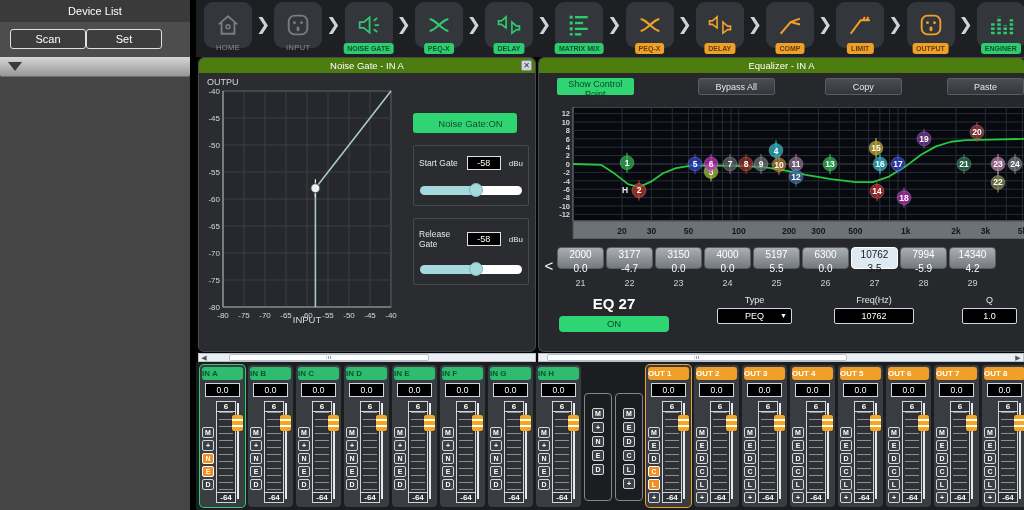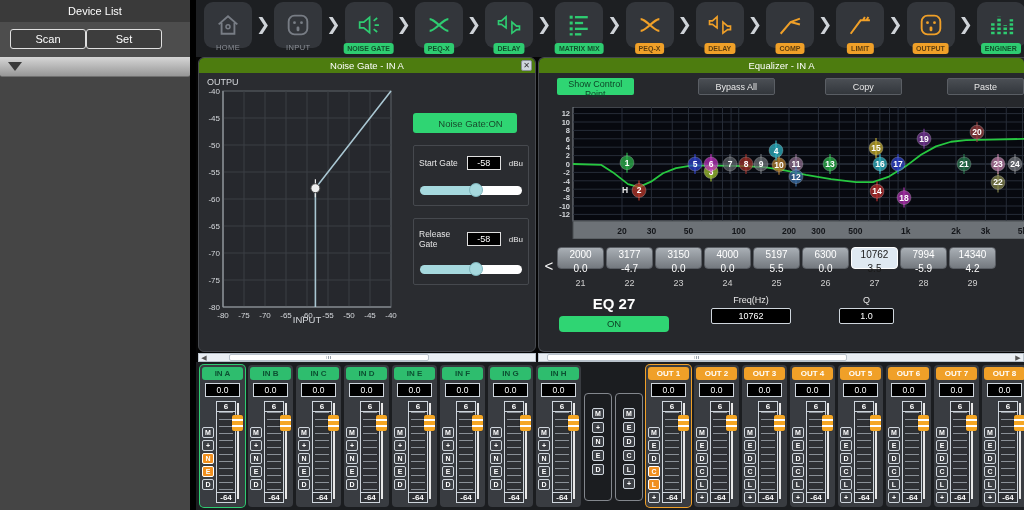--- a/index.html
+++ b/index.html
@@ -80,21 +80,21 @@
   .hs-arrow{width:10px;height:100%;color:#555;font-size:7px;line-height:8px;text-align:center;flex:0 0 auto;}
   .hs-thumb{height:7px;background:#fff;border:1px solid #b9c2cb;border-radius:2px;position:relative;}
   .hs-thumb::after{content:"";position:absolute;left:50%;top:1px;width:5px;height:3px;transform:translateX(-50%);
                    background:repeating-linear-gradient(to right,#9aa4ae 0 1px,transparent 1px 2px);}
 
   
   .mixer{position:absolute;left:0;top:362px;width:828px;height:148px;background:#1b1d20;display:flex;padding:3px 0 3px 4px;overflow:hidden;}
   .strip{width:45px;height:142px;background:#393c41;border-radius:4px;margin-right:3px;flex:0 0 auto;position:relative;}
   .strip.sel-in{box-shadow:0 0 0 1px #2ecc71;}
   .strip.sel-out{box-shadow:0 0 0 1px #f0a028;}
-  .strip-head{height:13px;margin:2px 2px 0 2px;border-radius:3px;font-size:8px;font-weight:bold;text-align:center;line-height:13px;}
+  .strip-head{height:13px;margin:2px 2px 0 2px;border-radius:3px;font-size:8px;font-weight:bold;line-height:13px;}
   .head-in{background:#2ebd6e;color:#0c5132;}
   .head-out{background:#f0a028;color:#fff;}
   .strip-val{height:14px;margin:3px 5px 0 5px;background:#000;border:1px solid #cfd6dd;color:#fff;font-size:8.5px;text-align:center;line-height:12px;}
   .fader{position:absolute;left:0;right:0;top:36px;bottom:2px;}
   .btn-col{position:absolute;left:2px;top:26px;width:12px;}
   .sbtn{width:12px;height:11px;margin-bottom:2px;background:#3c3f44;border:1px solid #cfd6dd;border-radius:2px;
         color:#fff;font-size:7px;font-weight:bold;text-align:center;line-height:9px;}
   .sbtn.on{background:#f08f1f;border-color:#fff;}
   .scale{position:absolute;left:16px;top:0;bottom:2px;width:20px;background:#2e3034;border:1px solid #cfd6dd;}
   .scale .ticks{position:absolute;left:2px;right:2px;top:10px;bottom:10px;
@@ -549,20 +549,27 @@
             <div class="band-cell"><button class="band-btn"><span>6300</span><br><span>0.0</span></button><div class="band-idx">26</div></div>
             <div class="band-cell"><button class="band-btn sel"><span>10762</span><br><span>3.5</span></button><div class="band-idx">27</div></div>
             <div class="band-cell"><button class="band-btn"><span>7994</span><br><span>-5.9</span></button><div class="band-idx">28</div></div>
             <div class="band-cell"><button class="band-btn"><span>14340</span><br><span>4.2</span></button><div class="band-idx">29</div></div>
           </div>
         <div class="detail-row">
           <div style="width:110px;margin-left:20px">
             <div class="eq-name">EQ 27</div>
             <button class="eq-on">ON</button>
           </div>
+          <div style="width:75px;margin-left:48px">
+            <div class="fld-lbl">Type</div>
+            <div class="fld-box">
+              <span>PEQ</span>
+              <span class="dd">▼</span>
+            </div>
+          </div>
           <div style="width:80px;margin-left:42px">
             <div class="fld-lbl">Freq(Hz)</div>
             <div class="fld-box">
               <span>10762</span>
             </div>
           </div>
           <div style="width:55px;margin-left:48px">
             <div class="fld-lbl">Q</div>
             <div class="fld-box">
               <span>1.0</span>

